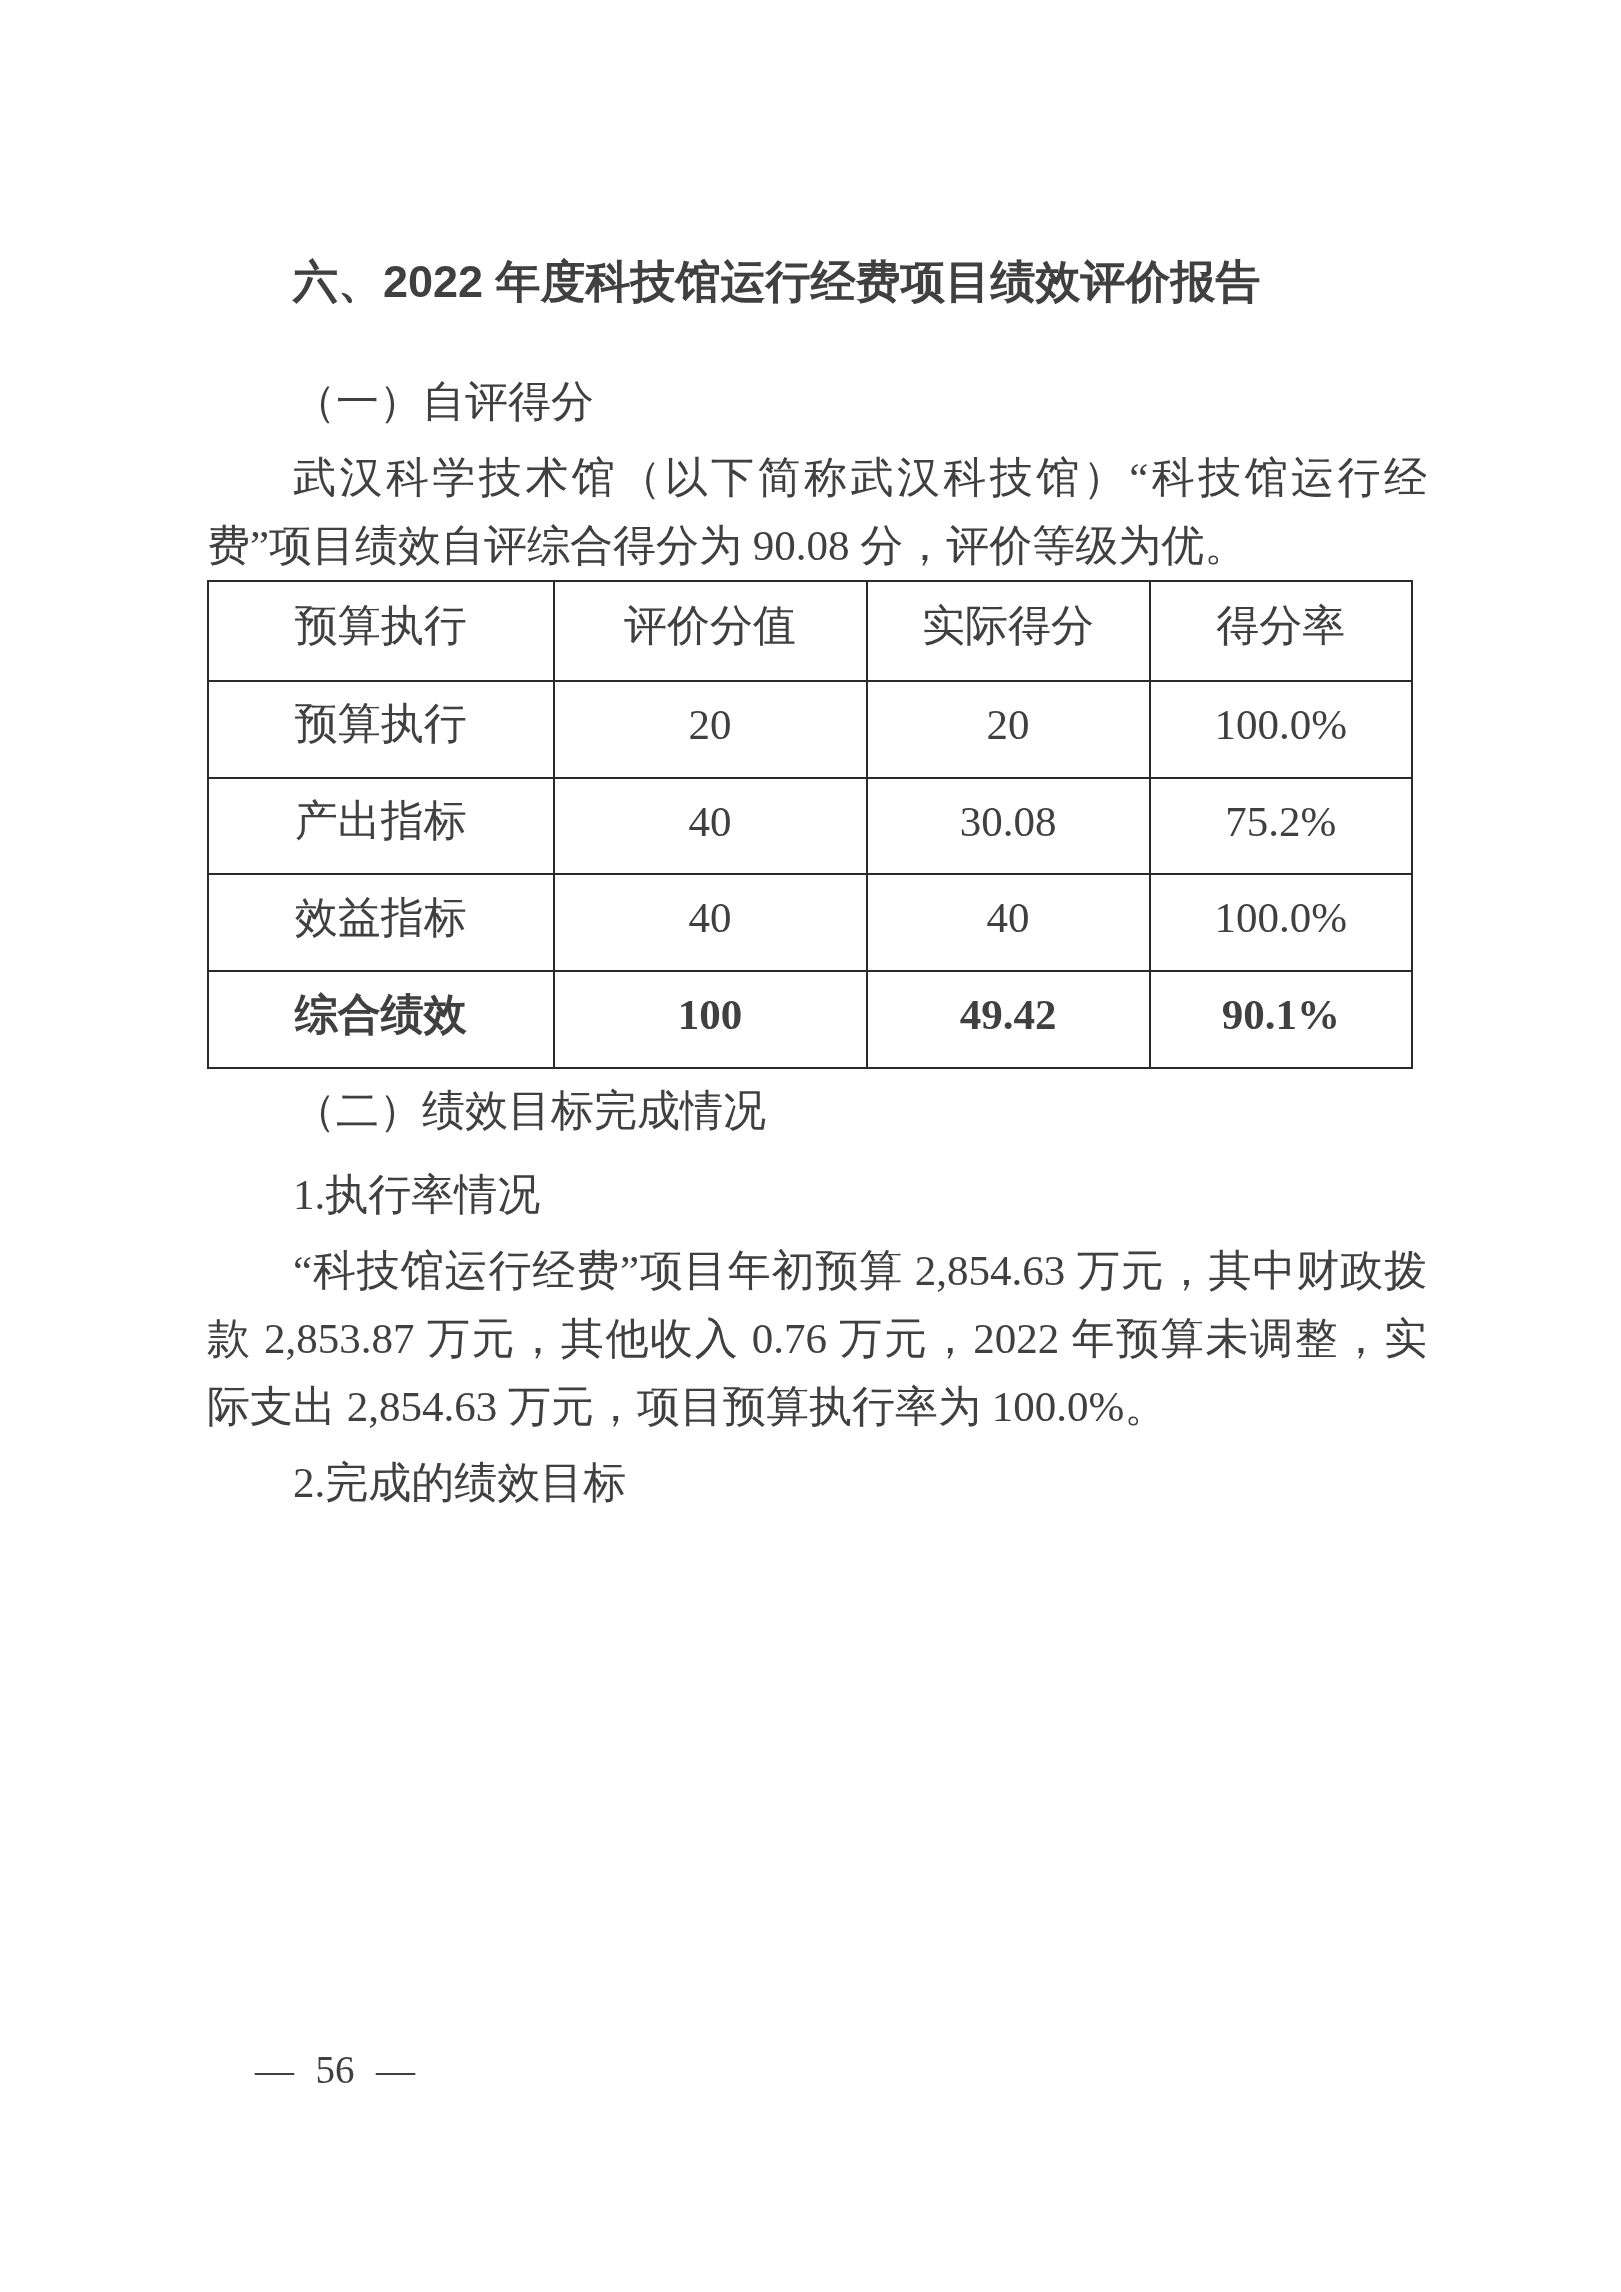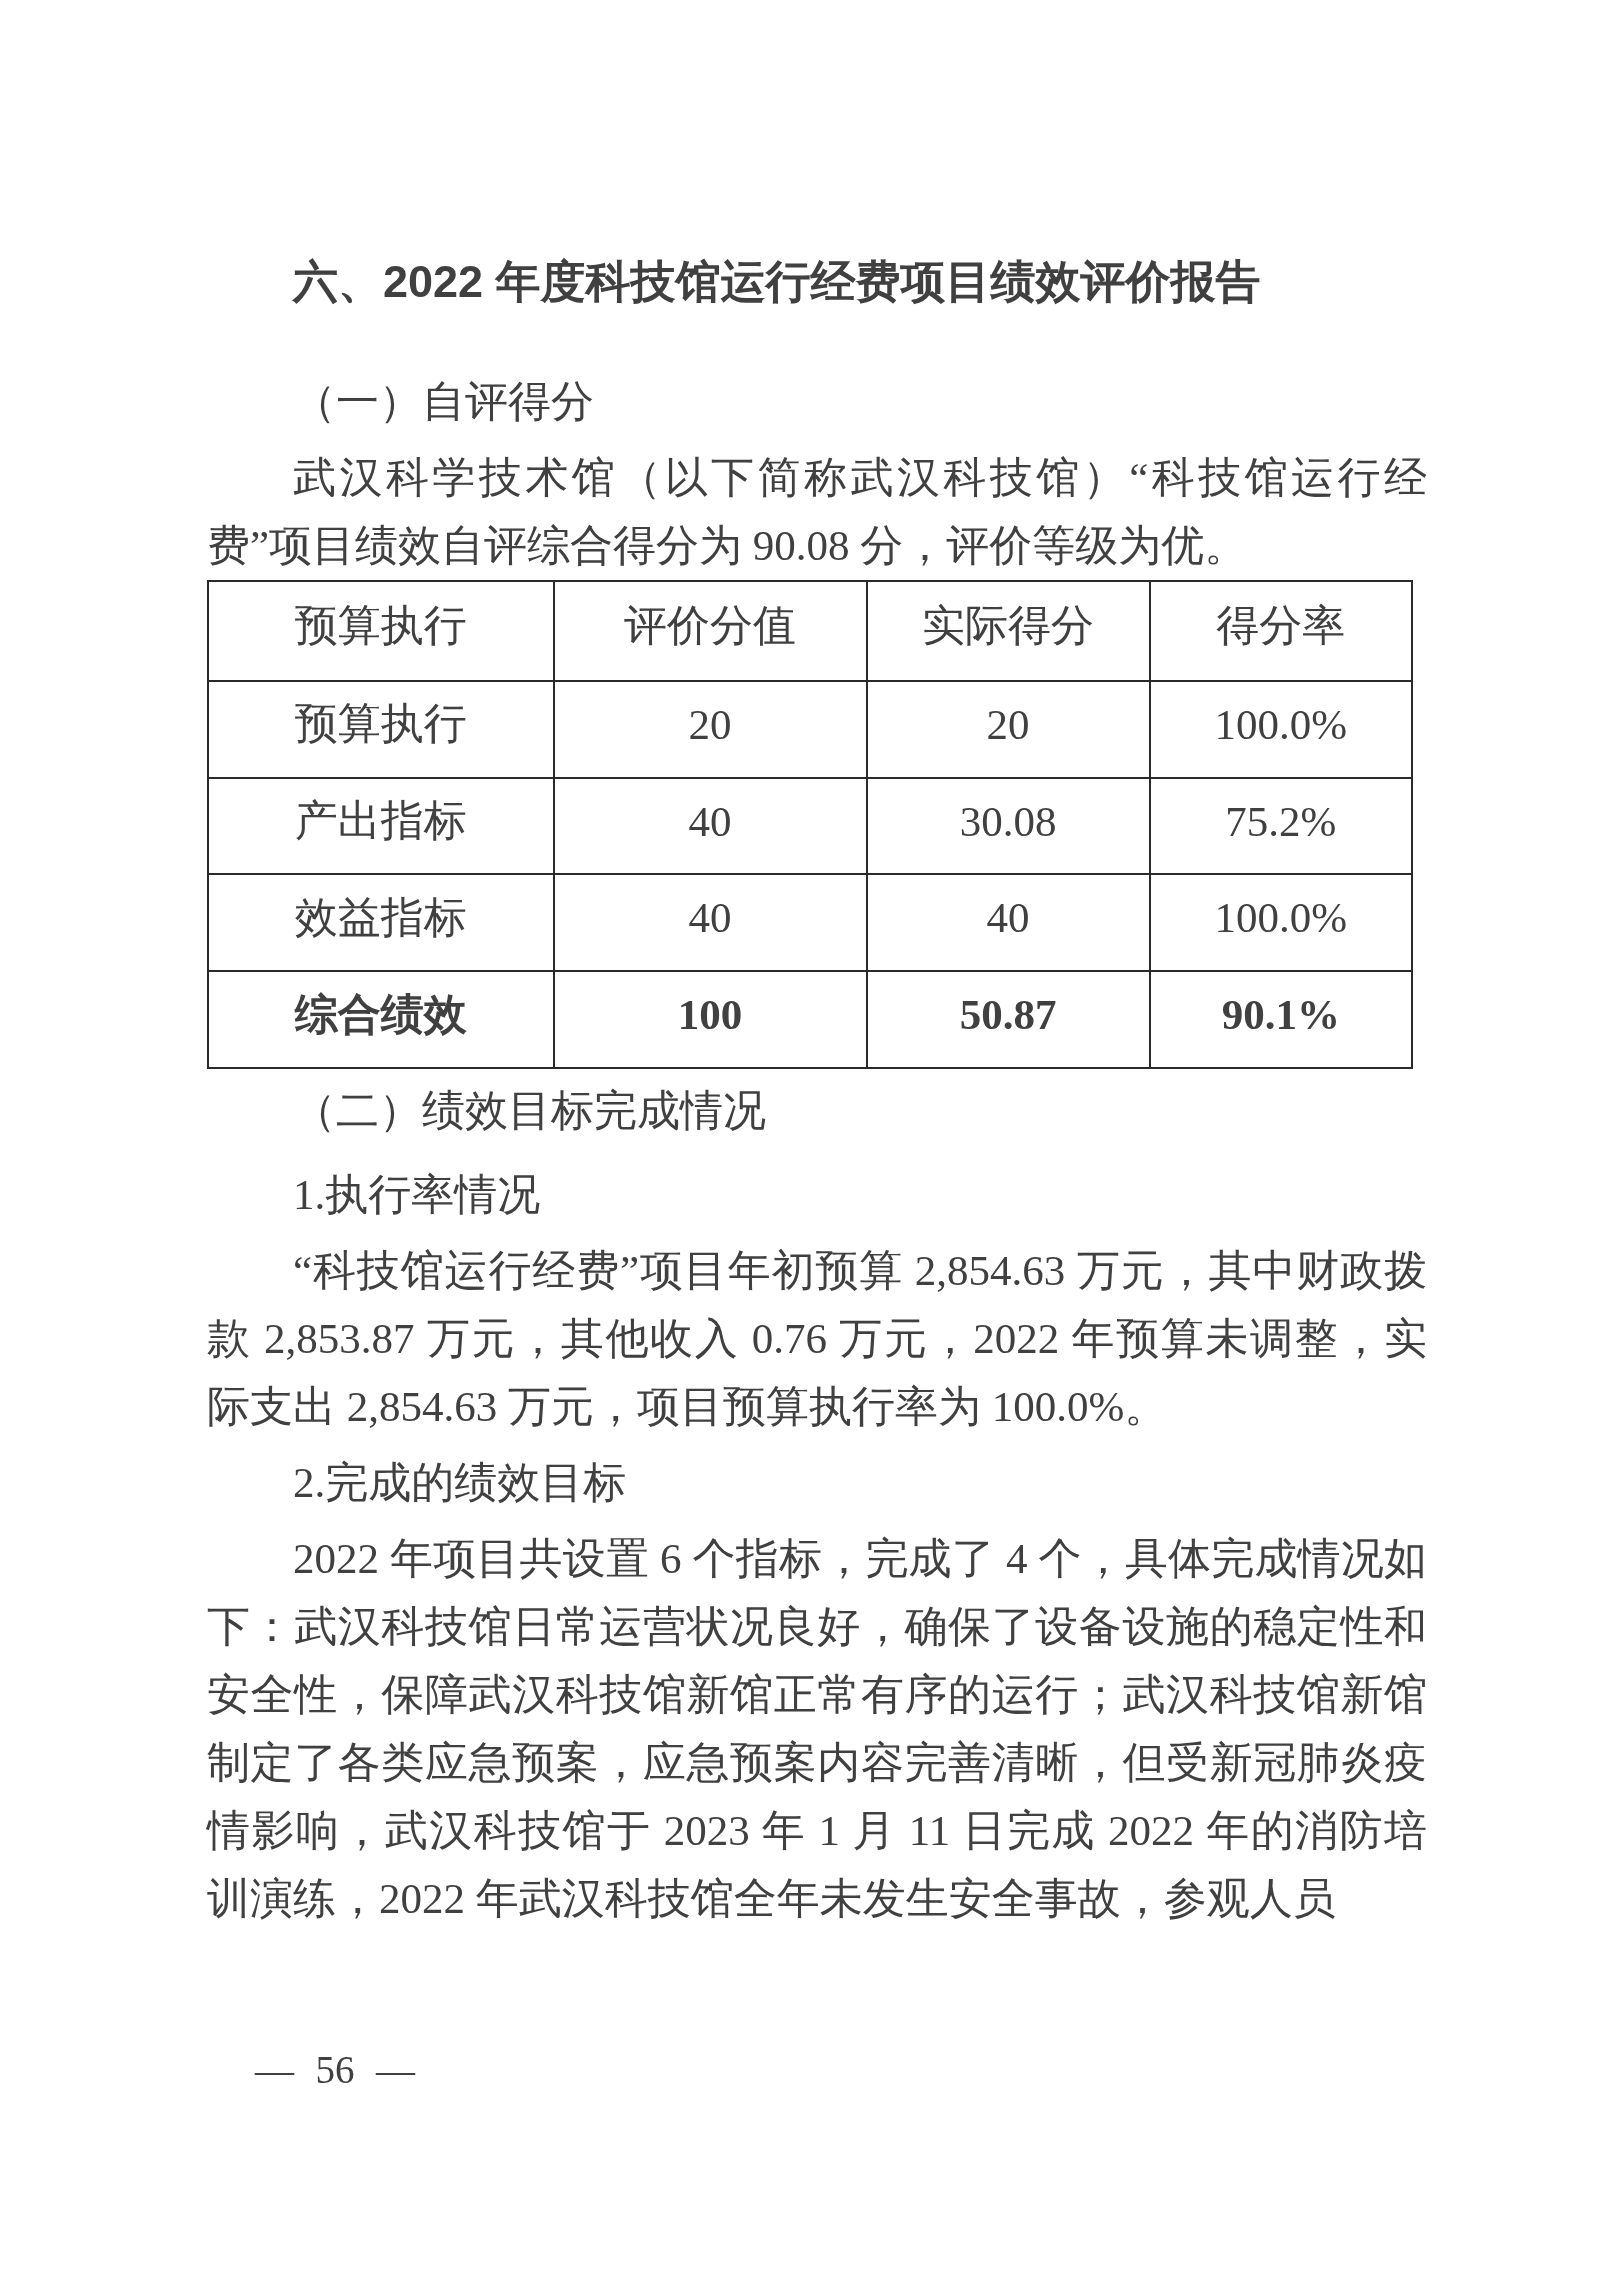--- a/index.html
+++ b/index.html
@@ -117,33 +117,32 @@
         </tr>
         <tr>
           <td>效益指标</td>
           <td>40</td>
           <td>40</td>
           <td>100.0%</td>
         </tr>
         <tr class="total-row">
           <td>综合绩效</td>
           <td>100</td>
-          <td>50.87</td>
+          <td>49.42</td>
           <td>90.1%</td>
         </tr>
       </tbody>
     </table>
 
     <p class="heading">（二）绩效目标完成情况</p>
 
     <p class="heading">1.执行率情况</p>
 
     <p class="para">“科技馆运行经费”项目年初预算 2,854.63 万元，其中财政拨款 2,853.87 万元，其他收入 0.76 万元，2022 年预算未调整，实际支出 2,854.63 万元，项目预算执行率为 100.0%。</p>
 
     <p class="heading">2.完成的绩效目标</p>
 
-    <p class="para">2022 年项目共设置 6 个指标，完成了 4 个，具体完成情况如下：武汉科技馆日常运营状况良好，确保了设备设施的稳定性和安全性，保障武汉科技馆新馆正常有序的运行；武汉科技馆新馆制定了各类应急预案，应急预案内容完善清晰，但受新冠肺炎疫情影响，武汉科技馆于 2023 年 1 月 11 日完成 2022 年的消防培训演练，2022 年武汉科技馆全年未发生安全事故，参观人员</p>
 
   </div>
 
   <div class="page-footer">— 56 —</div>
 </div>
 
 
 </body></html>

